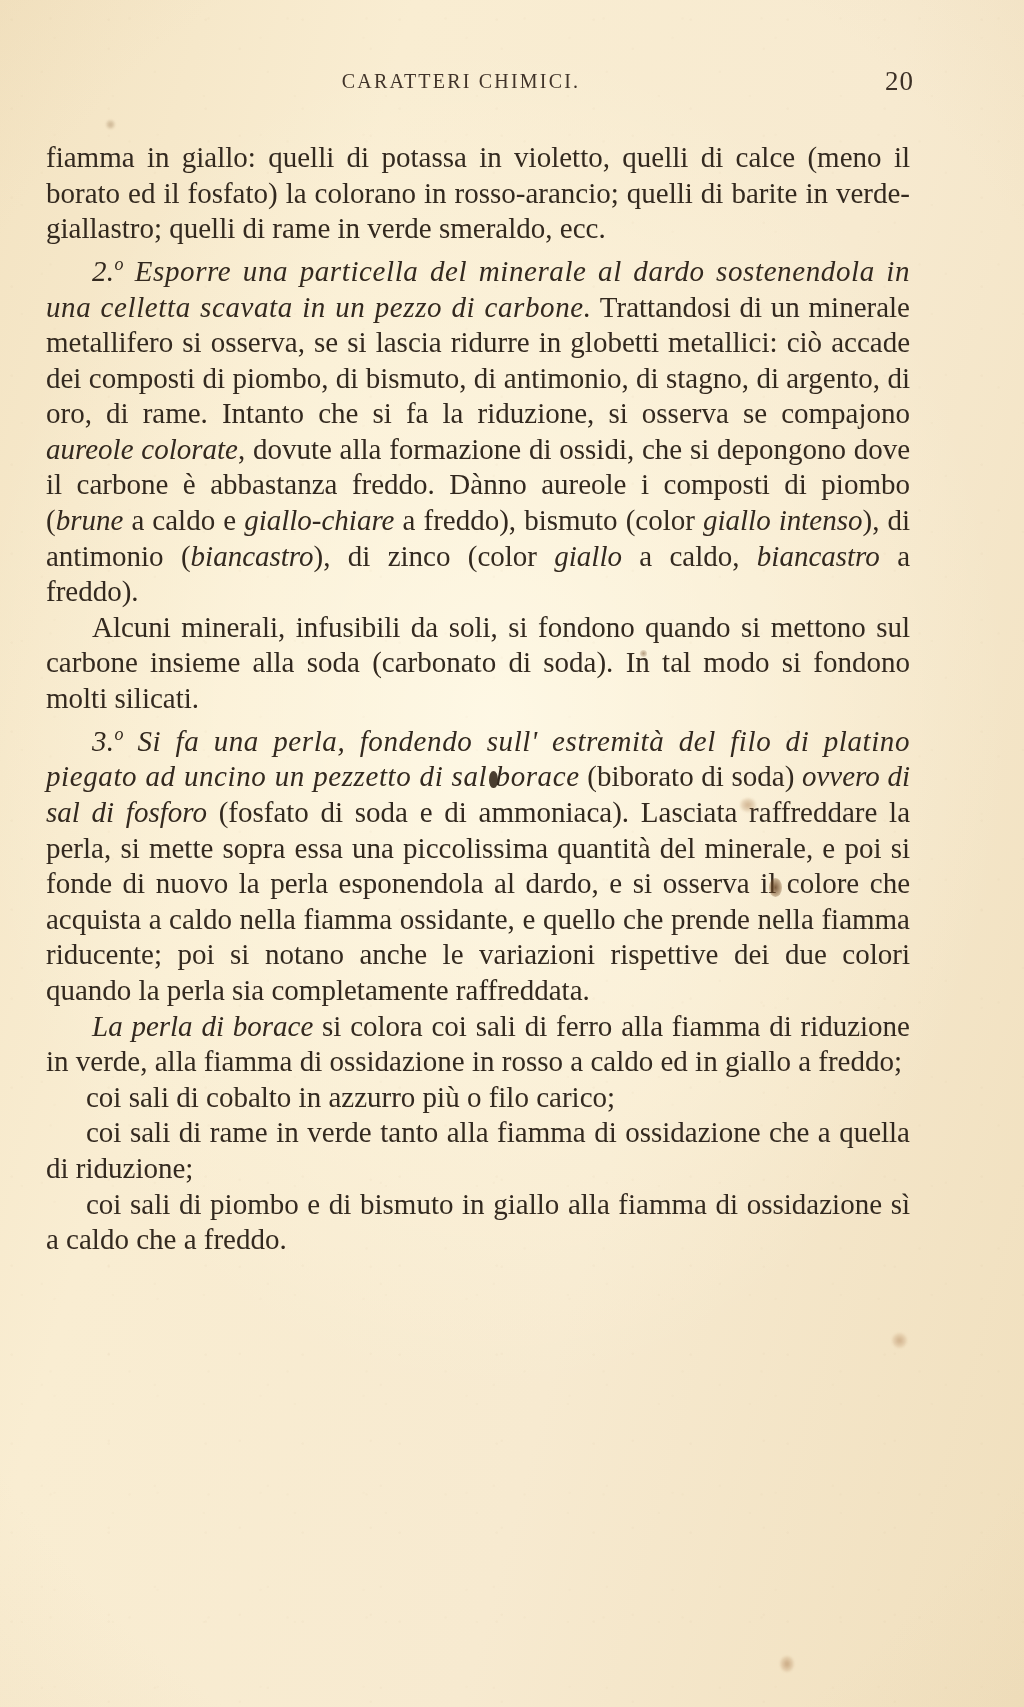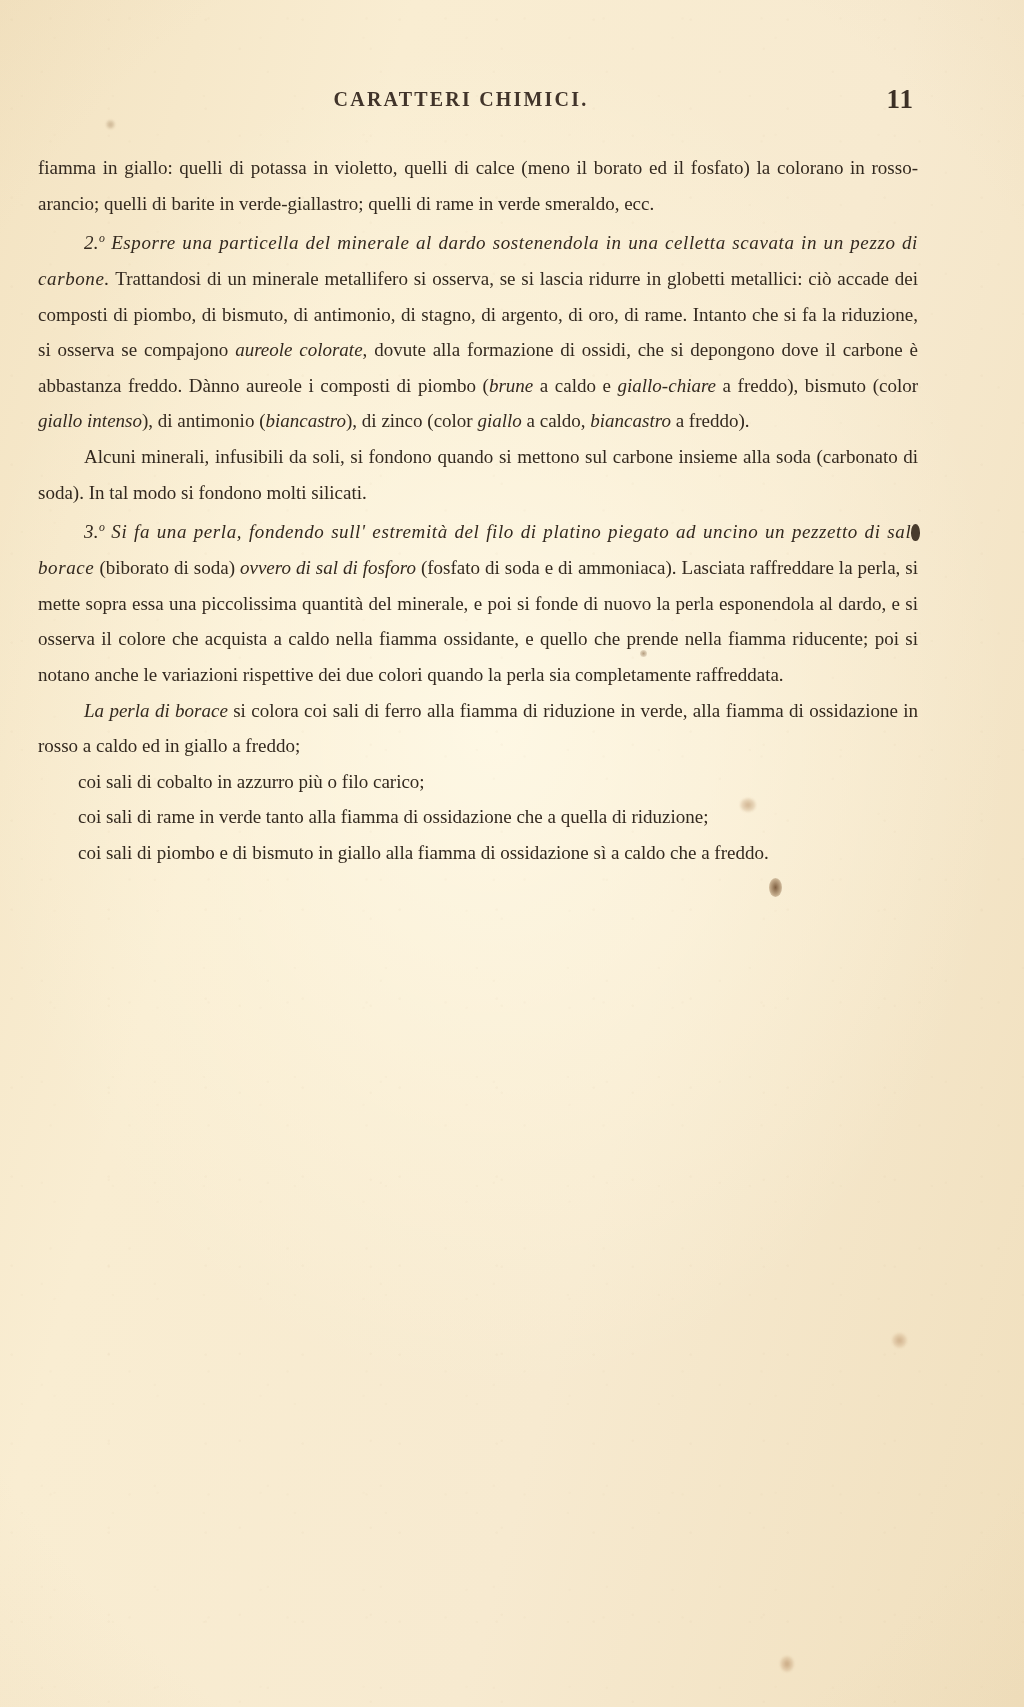--- a/index.html
+++ b/index.html
@@ -50,22 +50,21 @@
     position: absolute;
     left: 38px;
     top: 0;
     width: 880px;
   }
 
   
   .runhead {
     position: relative;
     height: 62px;
-    margin-top: 88px;
-    font-weight: bold;
+    margin-top: 70px;
   }
   .runhead-title {
     position: absolute;
     left: 0;
     right: 0;
     text-align: center;
     font-size: 20px;
     letter-spacing: 2.2px;
     color: #41342a;
     font-variant: small-caps;
@@ -76,26 +75,26 @@
     position: absolute;
     right: 4px;
     top: -4px;
     font-size: 27px;
     color: #3c3026;
     letter-spacing: 1px;
   }
 
   
   .body-text {
-    font-size: 19px;
+    font-size: 29px;
     line-height: 35.6px;
     color: #33291f;
     text-align: justify;
     text-justify: inter-word;
-    margin: 0;
+    margin: 8px;
     -webkit-font-smoothing: none;
   }
   .body-text p {
     margin: 0;
     text-align: justify;
   }
   .indent {
     text-indent: 46px;
   }
   .indent-small {
@@ -189,21 +188,21 @@
 <body>
 
 <div class="paper"></div>
 <div class="grain"></div>
 
 <div class="page">
   <div class="content">
 
     <div class="runhead">
       <div class="runhead-title">Caratteri chimici.</div>
-      <div class="runhead-folio">11</div>
+      <div class="runhead-folio">20</div>
     </div>
 
     <div class="body-text">
 
       <p class="noindent"><span>fiamma in giallo: quelli di potassa in violetto, quelli di calce (meno il borato ed il fosfato) la colorano in rosso-arancio; quelli di barite in verde-giallastro; quelli di rame in verde smeraldo, ecc.</span></p>
 
       <p class="indent"><span class="it-head">2.</span><span class="sup it-head">o</span> <span class="it-head spread">Esporre una particella del minerale al dardo sostenendola in una celletta scavata in un pezzo di carbone.</span> <span>Trattandosi di un minerale metallifero si osserva, se si lascia ridurre in globetti metallici: ciò accade dei composti di piombo, di bismuto, di antimonio, di stagno, di argento, di oro, di rame. Intanto che si fa la riduzione, si osserva se compajono </span><span class="it">aureole colorate</span><span>, dovute alla formazione di ossidi, che si depongono dove il carbone è abbastanza freddo. Dànno aureole i composti di piombo (</span><span class="it">brune</span><span> a caldo e </span><span class="it">giallo-chiare</span><span> a freddo), bismuto (color </span><span class="it">giallo intenso</span><span>), di antimonio (</span><span class="it">biancastro</span><span>), di zinco (color </span><span class="it">giallo</span><span> a caldo, </span><span class="it">biancastro</span><span> a freddo).</span></p>
 
 
       <p class="indent"><span>Alcuni minerali, infusibili da soli, si fondono quando si mettono sul carbone insieme alla soda (carbonato di soda). In tal modo si fondono molti silicati.</span></p>

